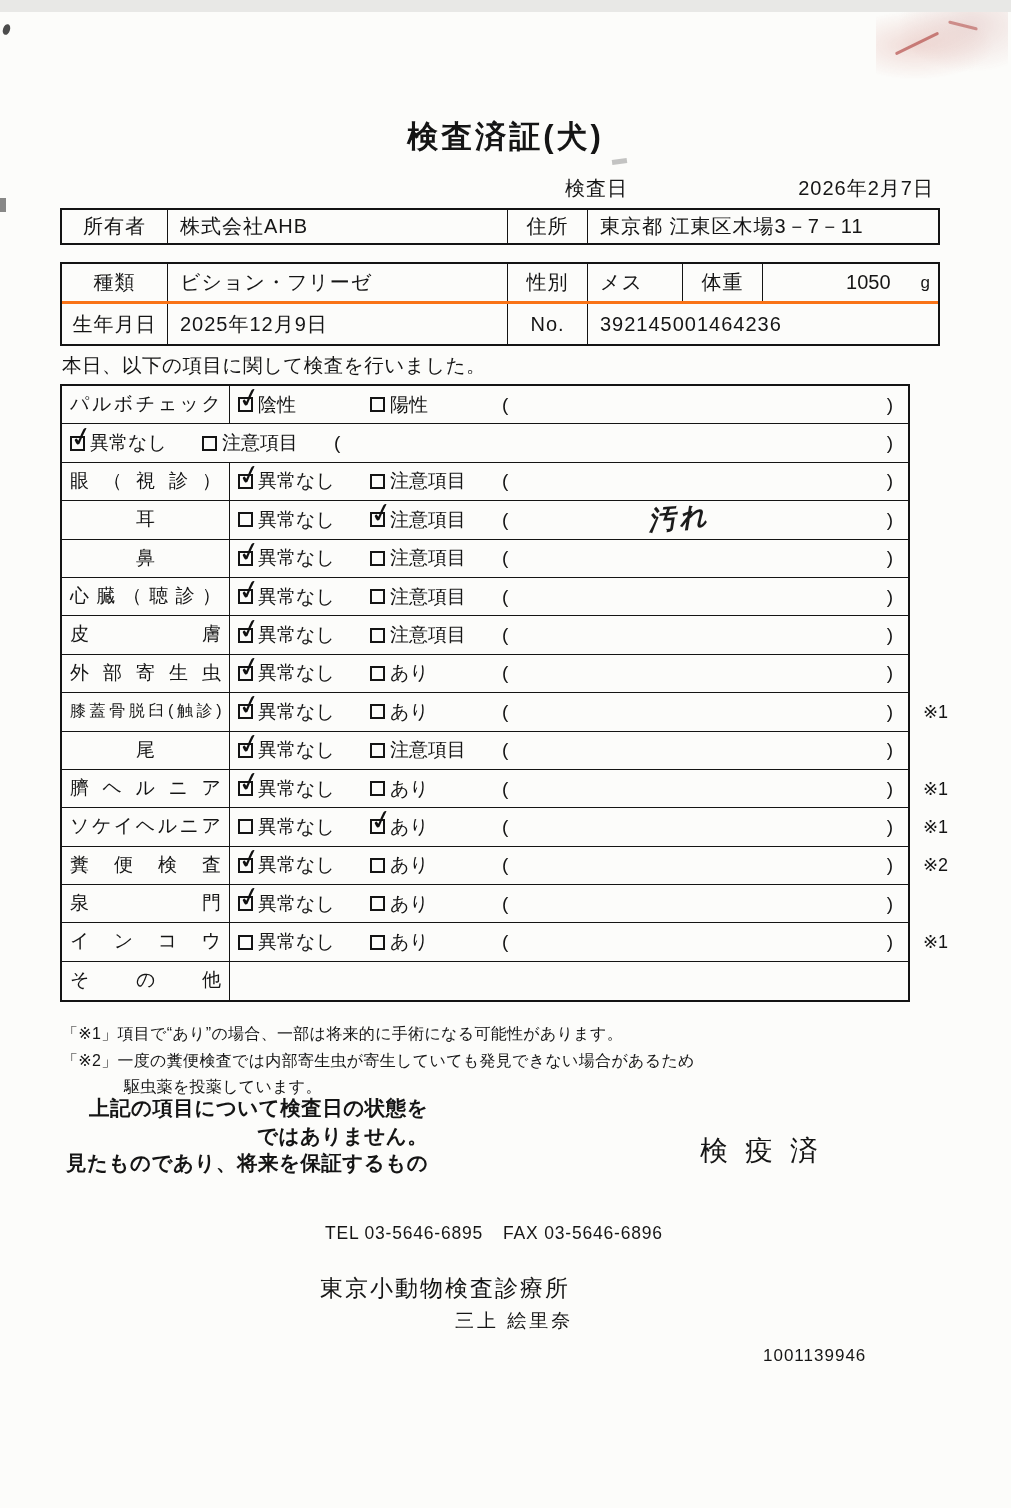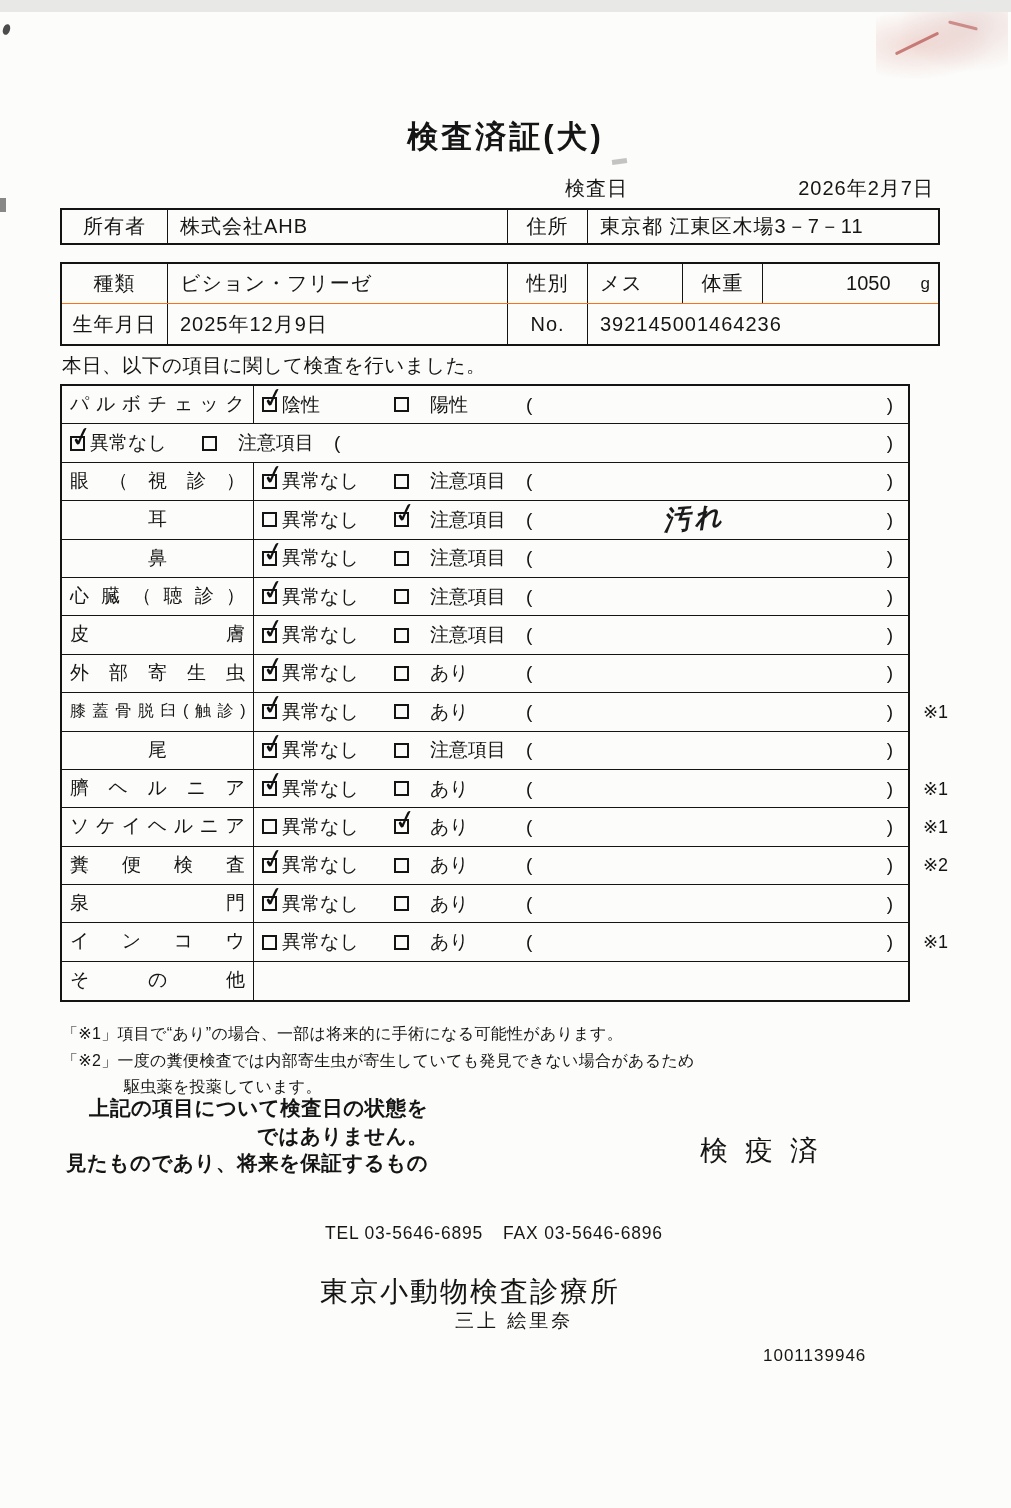--- a/index.html
+++ b/index.html
@@ -24,43 +24,43 @@
   .date-row { position:absolute; left:60px; top:163px; width:880px; height:26px; font-size:20px; }
   .date-label { position:absolute; left:505px; top:0; letter-spacing:1px; }
   .date-value { position:absolute; right:6px; top:0; letter-spacing:1px; }
 
   
   .itable { position:absolute; left:60px; width:880px; border:2px solid #141414; }
   .itable1 { top:196px; }
   .itable2 { top:250px; }
   .irow { display:grid;text-align:center; }
   .irow.r1a { grid-template-columns:105px 340px 80px 1fr; height:33px; }
-  .irow.r2a { grid-template-columns:105px 340px 80px 95px 80px 1fr; height:40px; border-bottom:1px solid #f97316; }
+  .irow.r2a { grid-template-columns:105px 340px 80px 95px 80px 1fr; height:40px; border-bottom:3px solid #f97316; }
   .irow.r2b { grid-template-columns:105px 340px 80px 1fr; height:40px; }
   .icell { display:flex; align-items:center; border-left:1px solid #141414; overflow:hidden; font-size:20px; white-space:nowrap; }
   .icell:first-child { border-left:none; }
   .icell.label { justify-content:center; letter-spacing:1px; }
   .icell.value { padding-left:12px; letter-spacing:1px; }
   .icell.weight { justify-content:flex-end; padding-right:8px; gap:30px; }
   .icell.weight .unit { font-size:17px; }
 
   .intro { position:absolute; left:62px; top:340px; font-size:19.5px; letter-spacing:.5px; }
 
   
   .chk-table { position:absolute; left:60px; top:372px; width:850px; border:2px solid #141414; }
   .chk-row { position:relative; display:flex; height:38.4px; border-bottom:1px solid #141414; }
   .chk-row:last-child { border-bottom:none; }
   .cell { height:100%; }
-  .cname { width:192px; border-right:1px solid #141414; padding:0 8px; font-size:19px;
+  .cname { width:168px; border-right:1px solid #141414; padding:0 8px; font-size:19px;
            line-height:36px; text-align:justify; text-align-last:justify; overflow:hidden; white-space:nowrap; }
   .cname.center { text-align:center; text-align-last:center; }
   .cname.small { font-size:16px; letter-spacing:-0.5px; }
   .copt { display:flex; align-items:center; padding-left:8px; font-size:19px; }
   .copt1 { width:132px; }
-  .copt2 { width:133px;gap:16px; }
+  .copt2 { width:133px; }
   .box { position:relative; width:15px; height:15px; border:2px solid #141414; flex:none; margin-right:5px; }
   .tick { position:absolute; left:-2px; top:-15px; font-size:27px; line-height:1; font-weight:700;
           transform:rotate(-12deg); color:#101010; font-family:"DejaVu Sans",sans-serif; }
   .cparen { position:relative; flex:1; display:flex; align-items:center; justify-content:space-between;
             font-size:19px; padding:0 15px 0 7px; }
   .hand-note { position:absolute; left:37%; top:46%; transform:translateY(-50%) rotate(-5deg);
                font-size:27px; font-style:italic; font-weight:600; font-family:"DejaVu Serif",serif;
                letter-spacing:4px; color:#1b1b1b; }
   .fmark { position:absolute; right:-40px; top:50%; transform:translateY(-50%); font-size:18px; white-space:nowrap; }
   .chk-row.other .copt, .chk-row.other .cparen, .chk-row.other .fmark { visibility:hidden; }
@@ -69,21 +69,21 @@
   .footnotes { position:absolute; left:62px; top:1009px; font-size:16px; line-height:26.5px; letter-spacing:.3px; }
   .footnotes .indent { padding-left:62px; }
   .disclaimer { position:absolute; left:66px; top:1082px; font-size:20.5px; font-weight:700; line-height:27.5px; letter-spacing:.5px;text-align:right; }
   .stamp { position:absolute; left:700px; top:1120px; font-size:28px; letter-spacing:17px; font-weight:500; white-space:nowrap; }
 
   
   .addr-row { position:absolute; left:322px; top:1167px; font-size:17.5px; letter-spacing:.8px; }
   .addr-row .postal { margin-right:42px; }
   .tel-row { position:absolute; left:325px; top:1211px; font-size:17.5px; letter-spacing:.8px; }
   .tel-row .tel { margin-right:20px; }
-  .clinic-name { position:absolute; left:320px; top:1261px; font-size:28px; letter-spacing:2px; }
+  .clinic-name { position:absolute; left:320px; top:1261px; font-size:23px; letter-spacing:2px; }
   .vet-name { position:absolute; left:455px; top:1296px; font-size:19px; letter-spacing:3px; }
   .serial { position:absolute; left:763px; top:1334px; font-size:17px; letter-spacing:1px; }
 </style>
 </head>
 <body>
 
 <div class="page">
 
   <div class="art art-dot"></div>
   <div class="art art-edge"></div>

